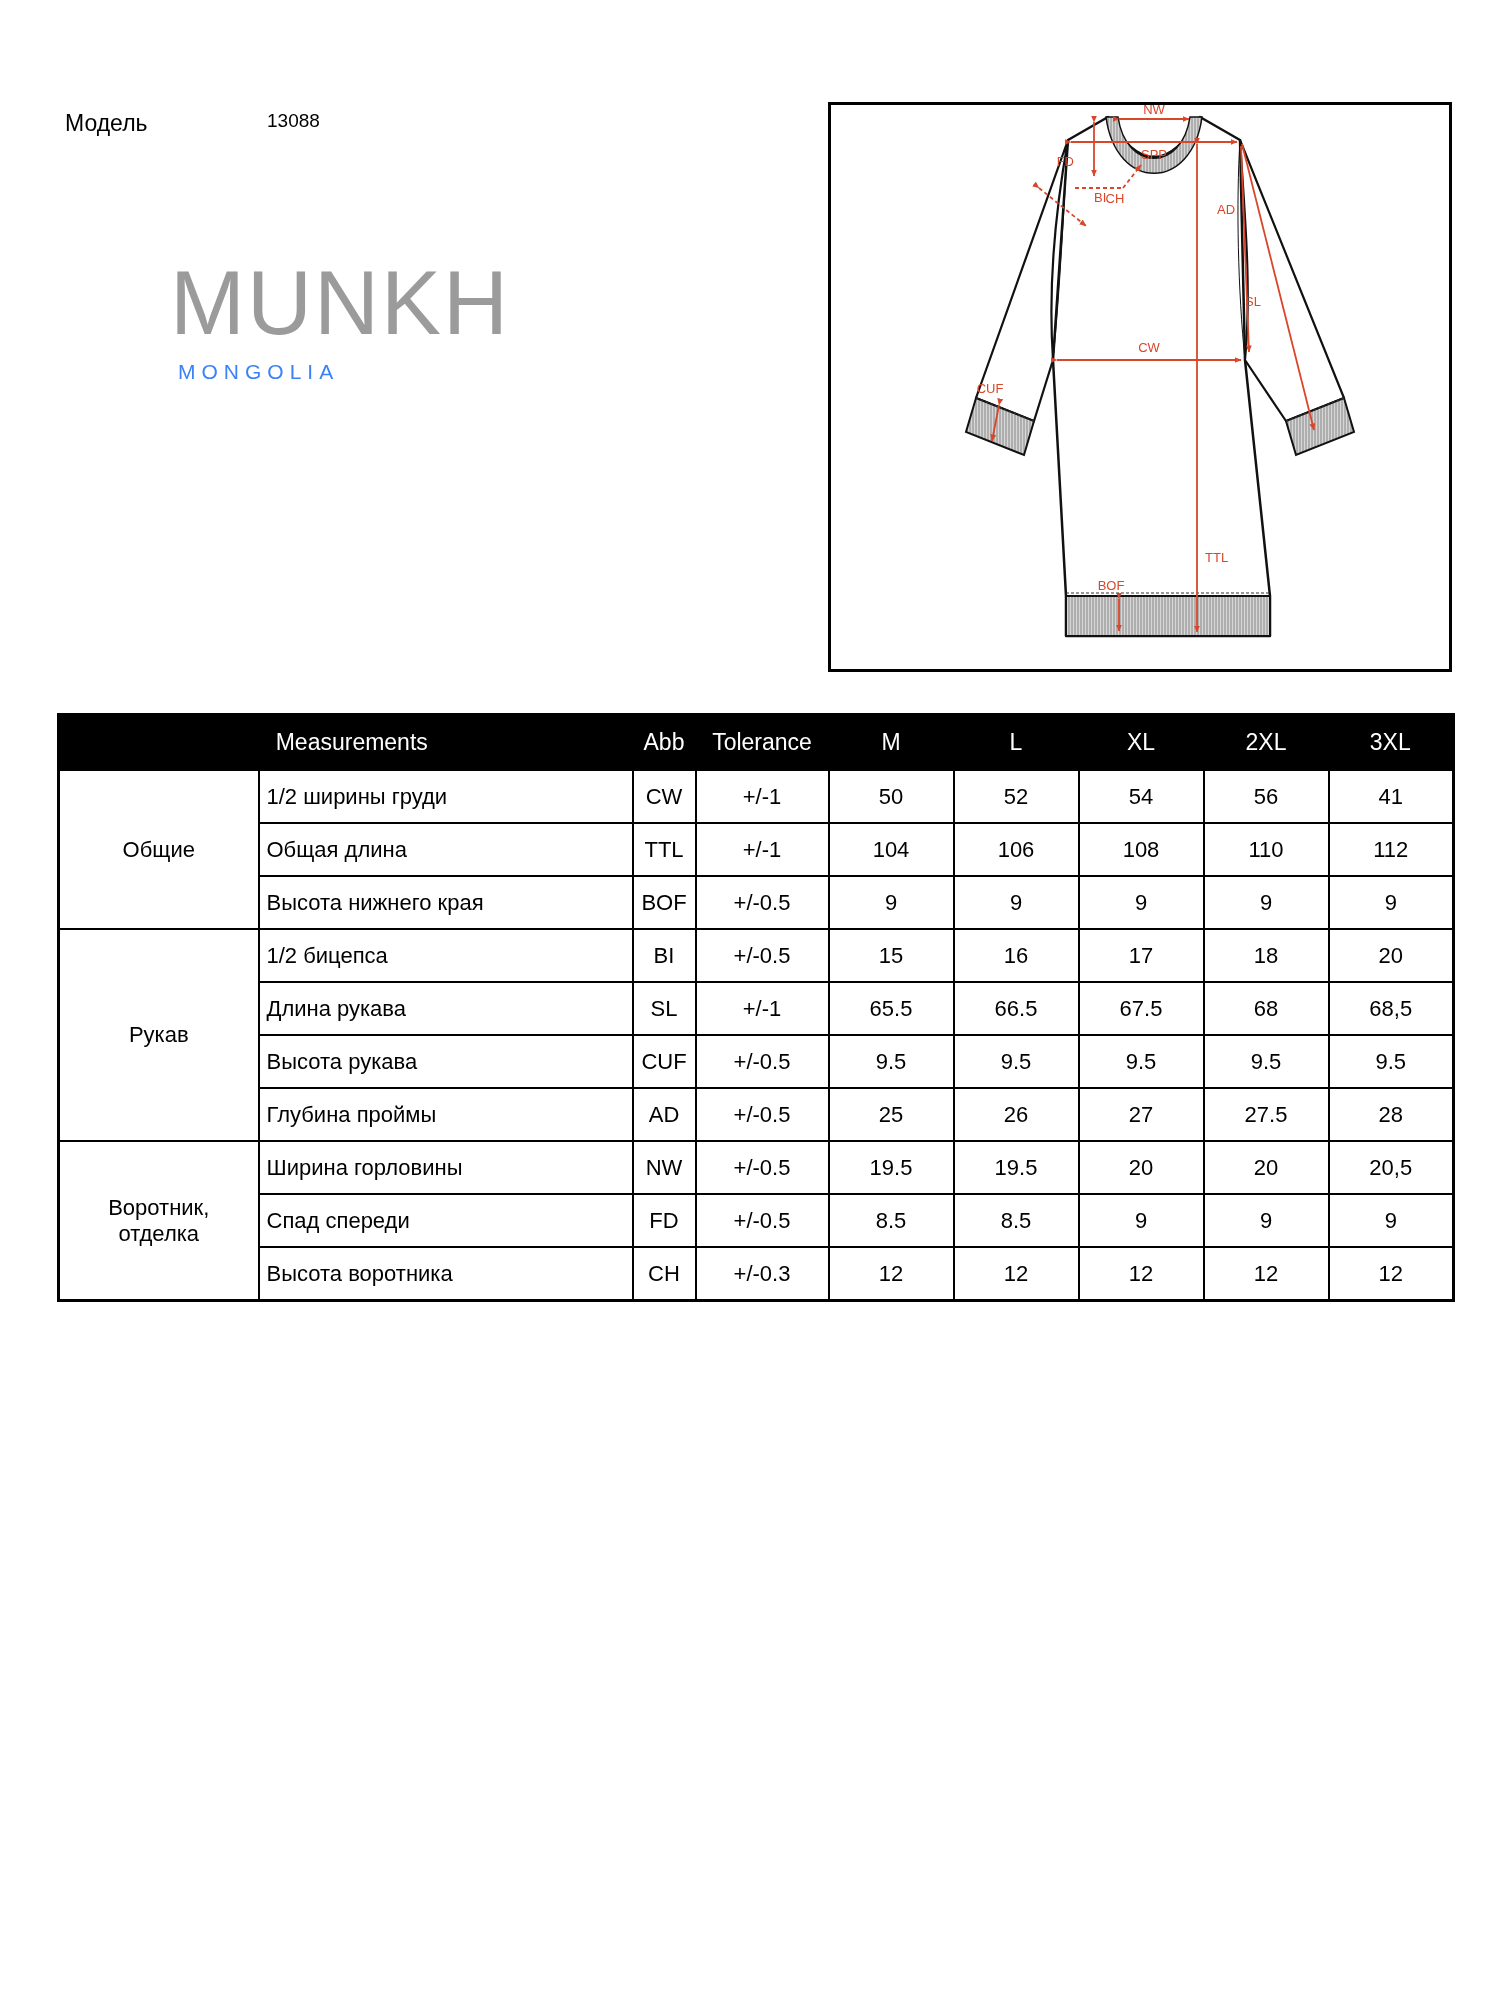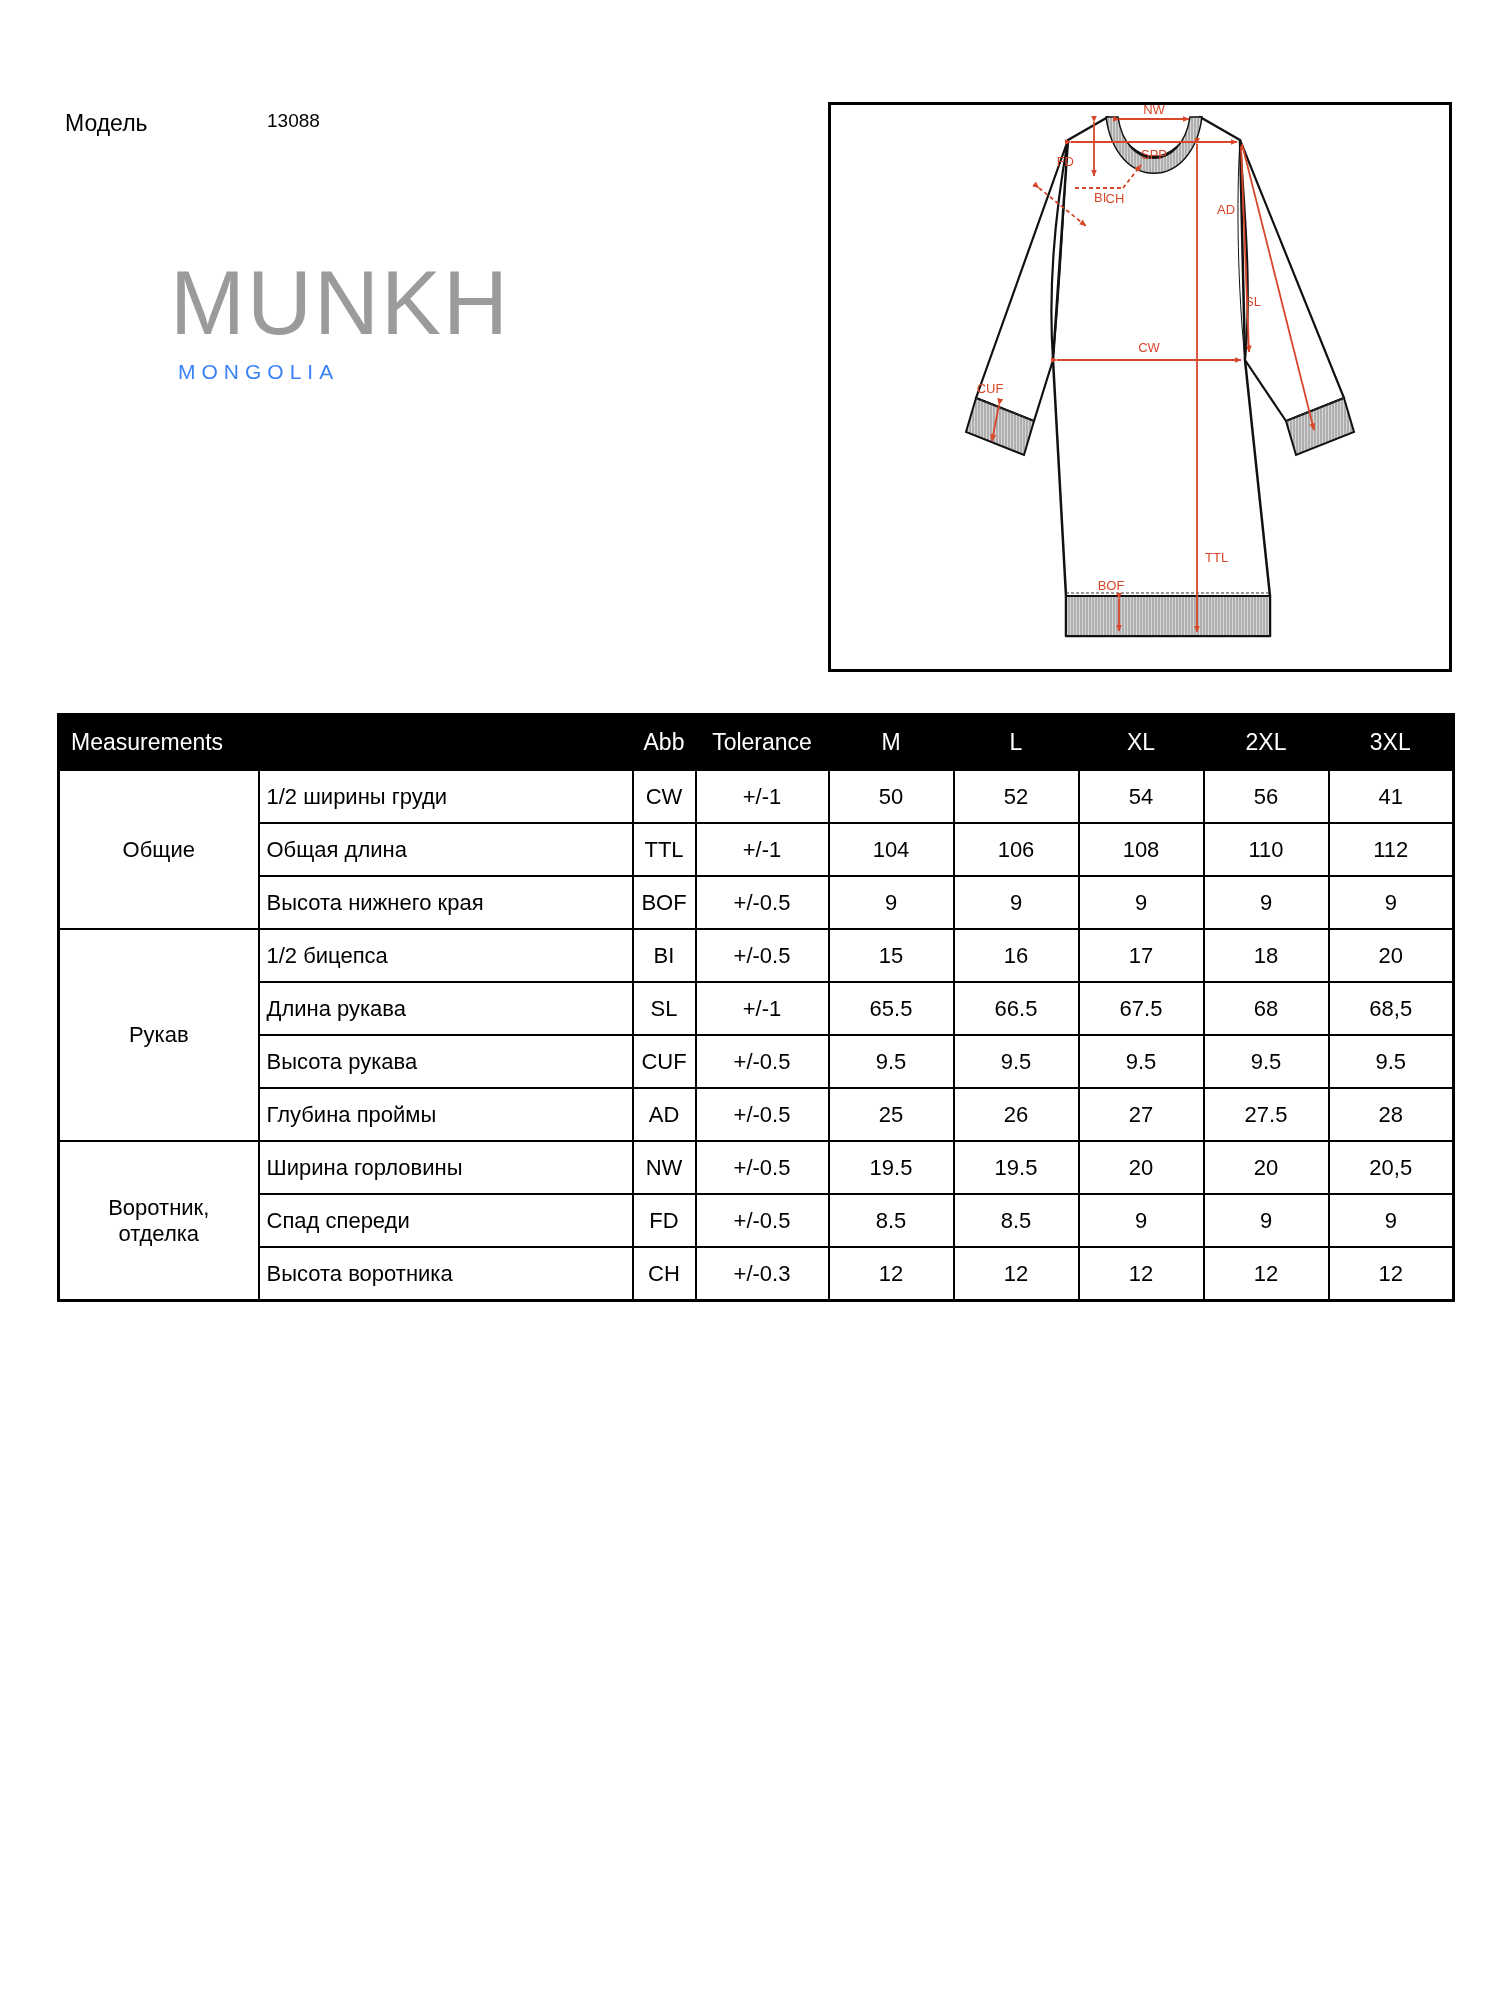--- a/index.html
+++ b/index.html
@@ -20,21 +20,21 @@
   }
   .diagram-wrap{position:absolute;left:828px;top:102px;width:624px;height:570px;}
   .spec-table{
     position:absolute;left:57px;top:713px;width:1395px;
     border-collapse:collapse;table-layout:fixed;border:3px solid #000;
   }
   .spec-table th{
     background:#000;color:#fff;font-size:23px;font-weight:normal;
     height:53px;border:none;text-align:center;padding:0;
   }
-  .spec-table th.h-left{text-align:left;padding-left:11px;}
+  .spec-table th.h-left{text-align:center;padding-left:11px;}
   .spec-table td{
     border:2px solid #000;height:51px;font-size:22px;text-align:center;
     padding:0;background:#fff;
   }
   .spec-table td.name{text-align:left;padding-left:7px;margin-left:32px;}
   .spec-table td.group{text-align:center;padding:0 25px;}
   .red-label{fill:#d9472a;font-family:"Liberation Sans",sans-serif;font-size:13px;}
 </style>
 </head>
 <body>

